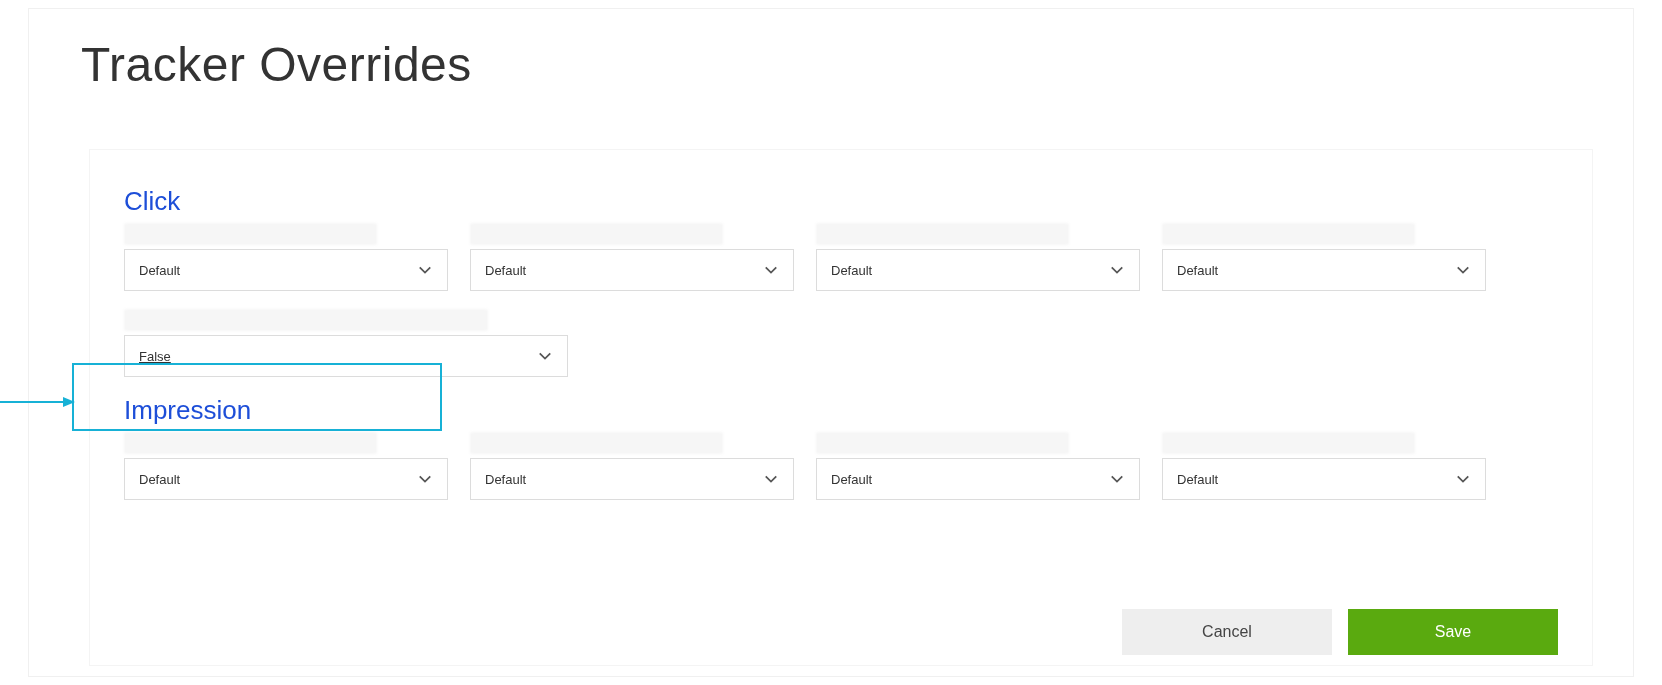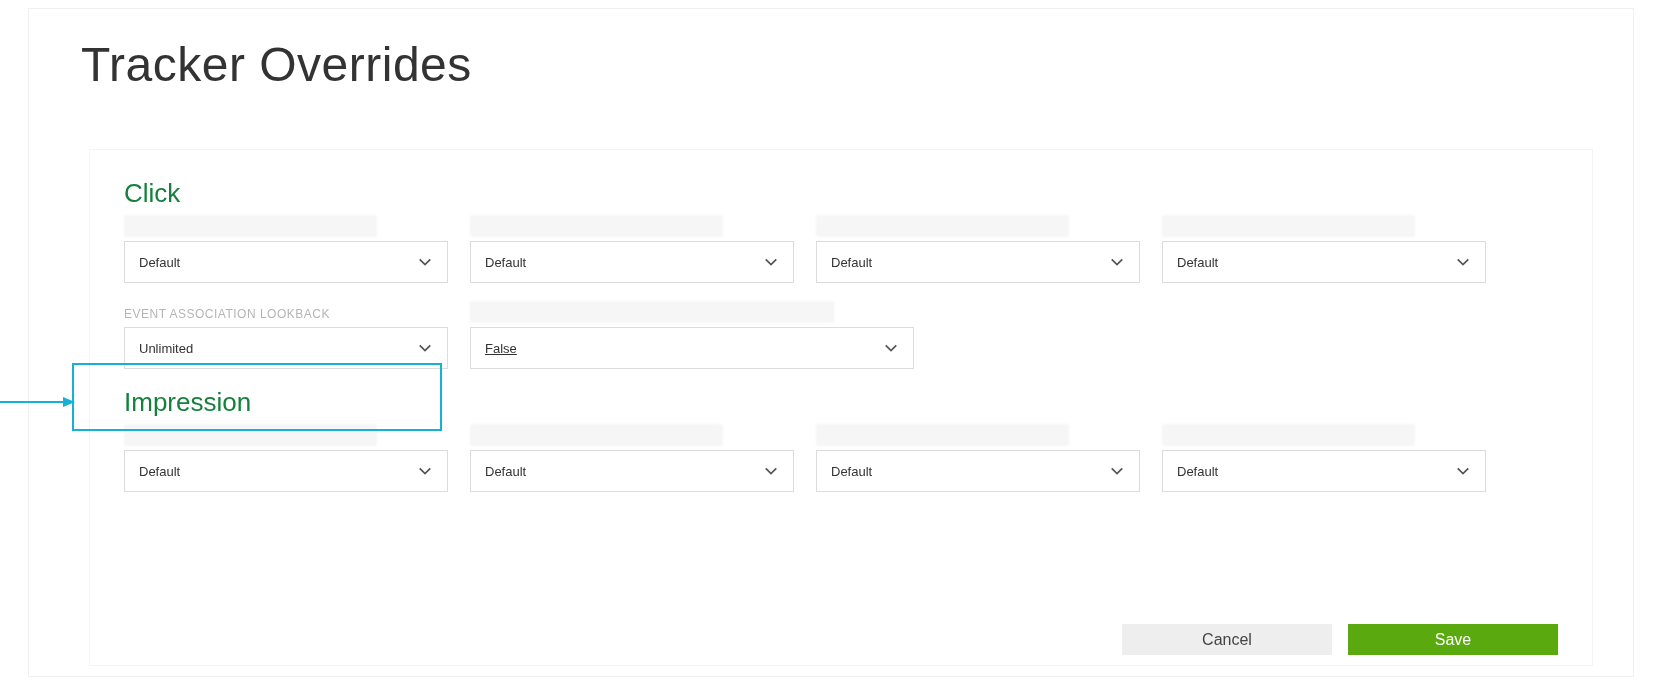--- a/index.html
+++ b/index.html
@@ -34,23 +34,23 @@
     top: 140px;
     right: 40px;
     bottom: 10px;
     border: 1px solid #f4f4f4;
     background: #ffffff;
     padding: 28px 34px 70px 34px;
   }
   .section-heading {
     font-size: 26px;
     font-weight: 300;
-    color: #15803d;
+    color: #1d4ed8;
     margin-bottom: 6px;
-    margin-top: 0;
+    margin-top: 8px;
   }
   .row {
     display: flex;
     gap: 22px;
     margin-bottom: 18px;
     align-items: flex-end;
   }
   .field {
     display: flex;
     flex-direction: column;
@@ -102,21 +102,21 @@
   .arrow svg { overflow: visible; }
   .footer {
     position: absolute;
     right: 34px;
     bottom: 10px;
     display: flex;
     gap: 16px;
   }
   .btn {
     min-width: 210px;
-    height: 31px;
+    height: 46px;
     display: flex;
     align-items: center;
     justify-content: center;
     font-size: 16px;
     cursor: pointer;
     border: none;
   }
   .btn-cancel {
     background: #eeeeee;
     color: #444;
@@ -176,31 +176,20 @@
           <span class="chev">
               <svg viewBox="0 0 16 16">
                 <polyline points="2,5 8,11 14,5"></polyline>
               </svg>
             </span>
         </div>
       </div>
     </div>
 
     <div class="row" style="position:relative;">
-      <div class="field field-w1" style="position:relative;">
-        <div class="small-label">EVENT ASSOCIATION LOOKBACK</div>
-        <div class="select">
-          <span>Unlimited</span>
-          <span class="chev">
-              <svg viewBox="0 0 16 16">
-                <polyline points="2,5 8,11 14,5"></polyline>
-              </svg>
-            </span>
-        </div>
-      </div>
       <div class="field field-w2">
         <div class="blur-label" style="width:82%"></div>
         <div class="select">
           <span>False</span>
           <span class="chev">
               <svg viewBox="0 0 16 16">
                 <polyline points="2,5 8,11 14,5"></polyline>
               </svg>
             </span>
         </div>

